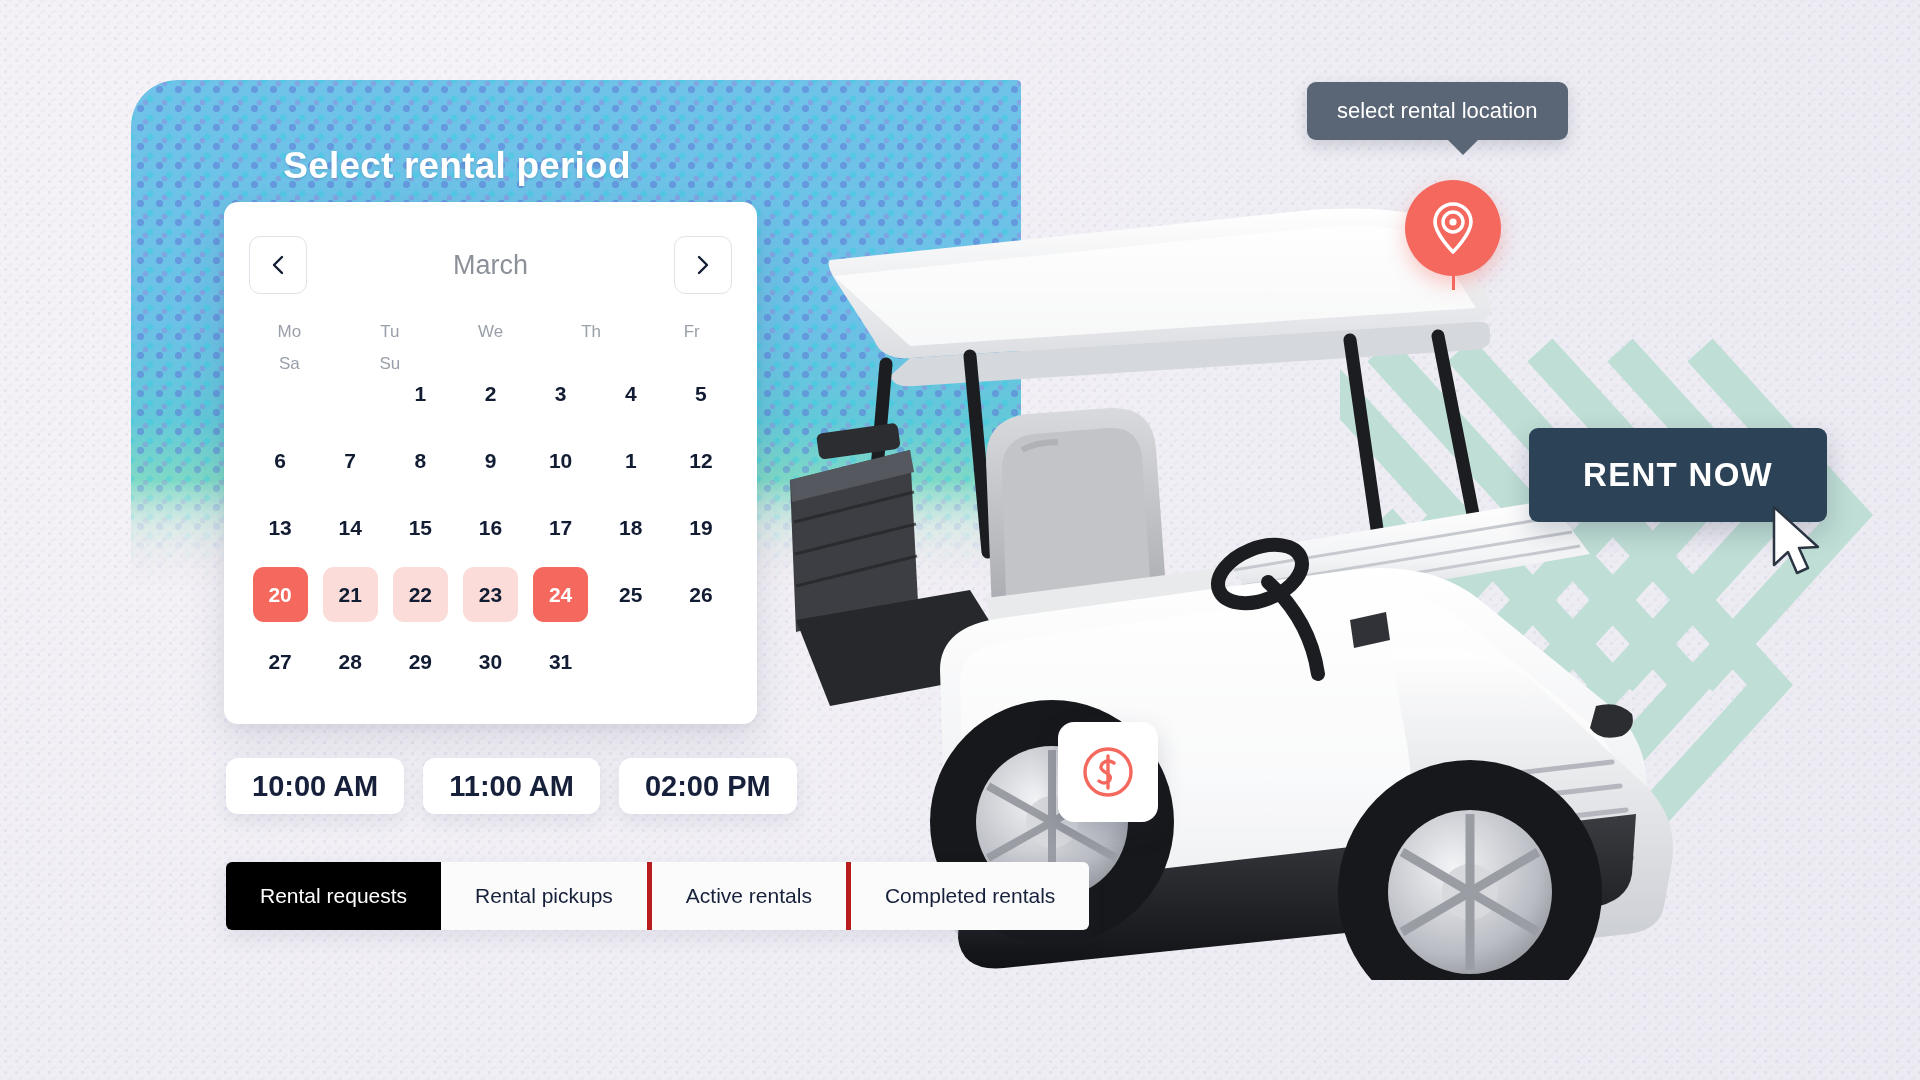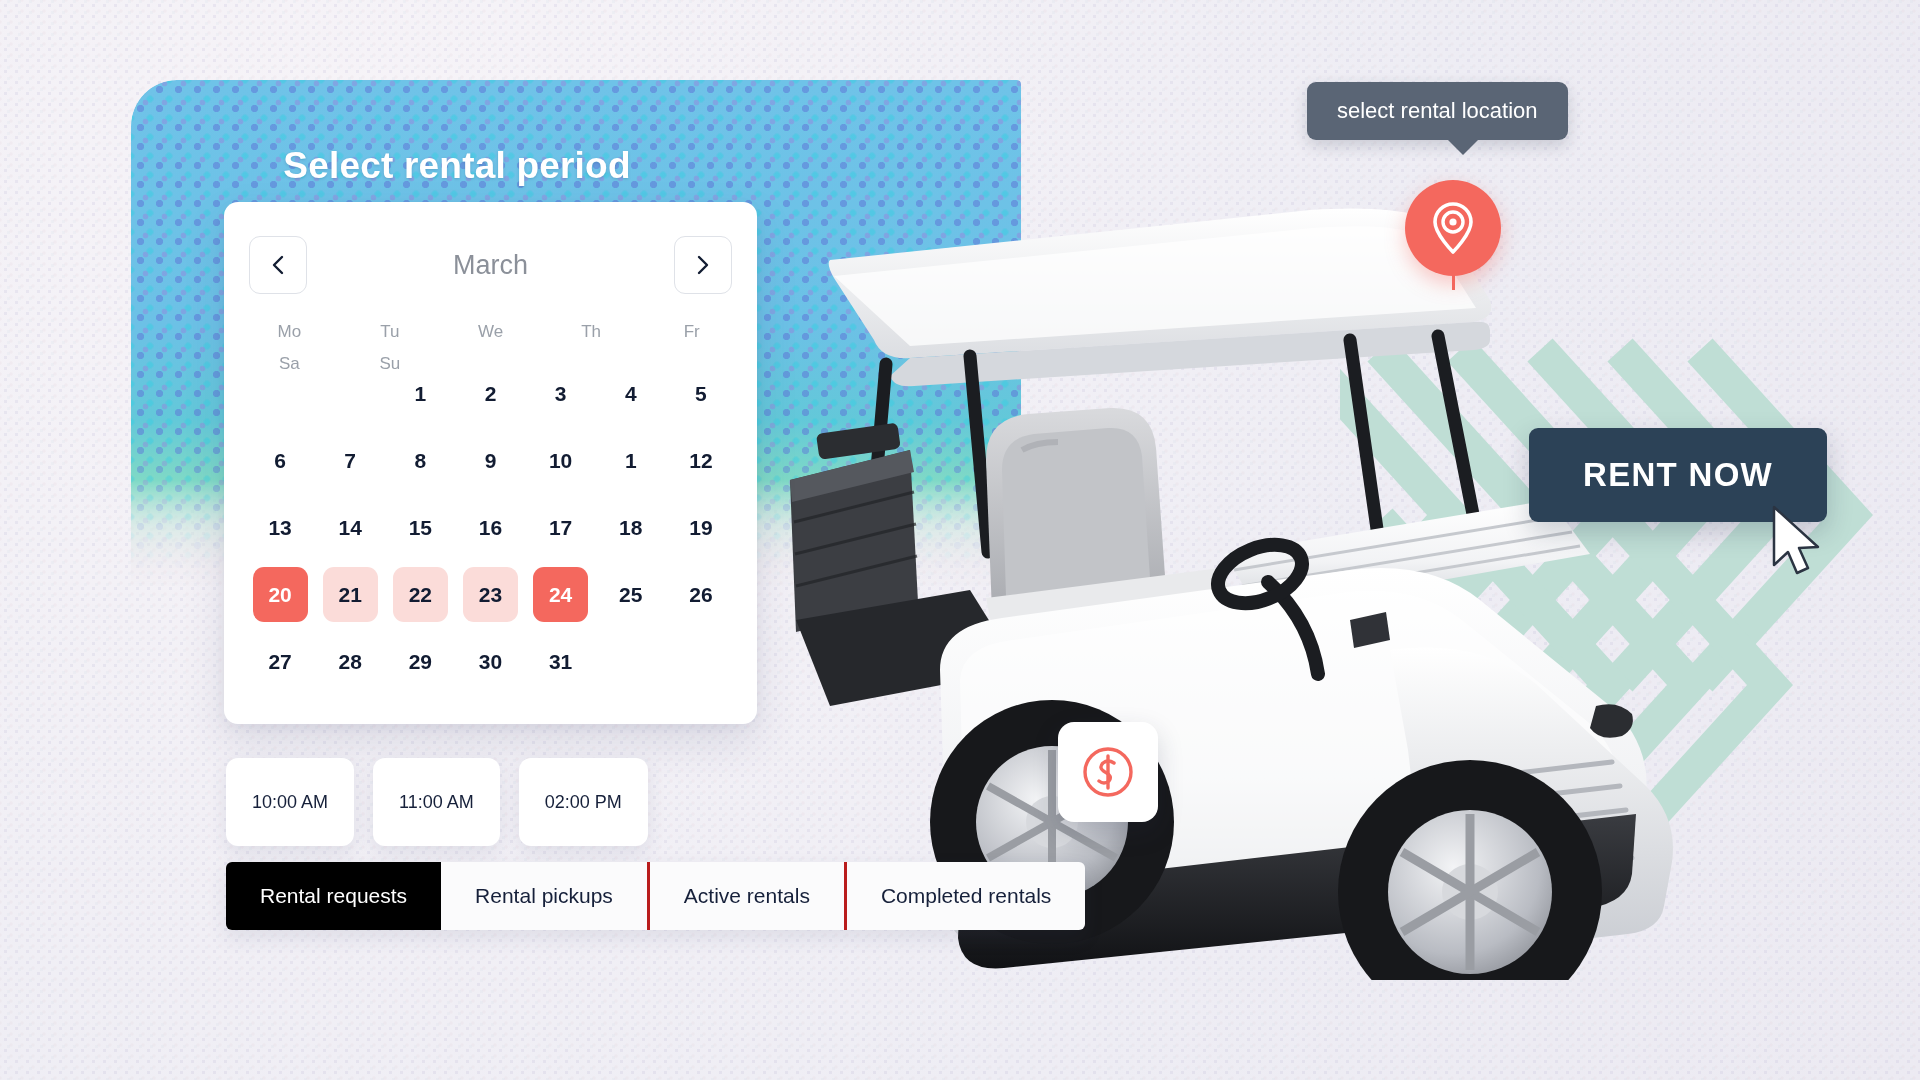--- a/index.html
+++ b/index.html
@@ -112,36 +112,36 @@
   }
   .day.empty{cursor:default;}
   .day.range .pill{background:#fbdcd9;color:#121c32;}
   .day.edge .pill{background:#f4685e;color:#ffffff;}
 
   
   .slots{position:absolute;left:226px;top:758px;display:flex;gap:19px;}
   .slot{
     background:#ffffff;border-radius:12px;height:56px;
     display:flex;align-items:center;justify-content:center;
-    padding:16px 26px;font-size:18px;font-weight:400;color:#16203a;
+    padding:0 26px;font-size:29px;font-weight:700;color:#16203a;
     box-shadow:0 7px 18px rgba(60,70,110,.10);cursor:pointer;
     white-space:nowrap;
   }
 
   
   .tabs{
     position:absolute;left:226px;top:862px;height:68px;display:flex;
     border-radius:6px;overflow:hidden;
     box-shadow:0 8px 20px rgba(60,70,110,.10);
   }
   .tab{
     display:flex;align-items:center;justify-content:center;
     background:#fbfbfc;color:#16203a;font-size:21px;
     padding:0 34px;cursor:pointer;white-space:nowrap;
-    border-right:3px solid #b91c1c;box-sizing:border-box;
+    border-right:5px solid #b91c1c;box-sizing:border-box;
   }
   .tab:last-child{border-right:none;}
   .tab.active{background:#000000;color:#ffffff;border-right:none;}
 
   
   .cart{position:absolute;left:790px;top:150px;width:1020px;height:830px;}
   .cart svg{display:block;width:100%;height:100%;}
 
   
   .tooltip{

